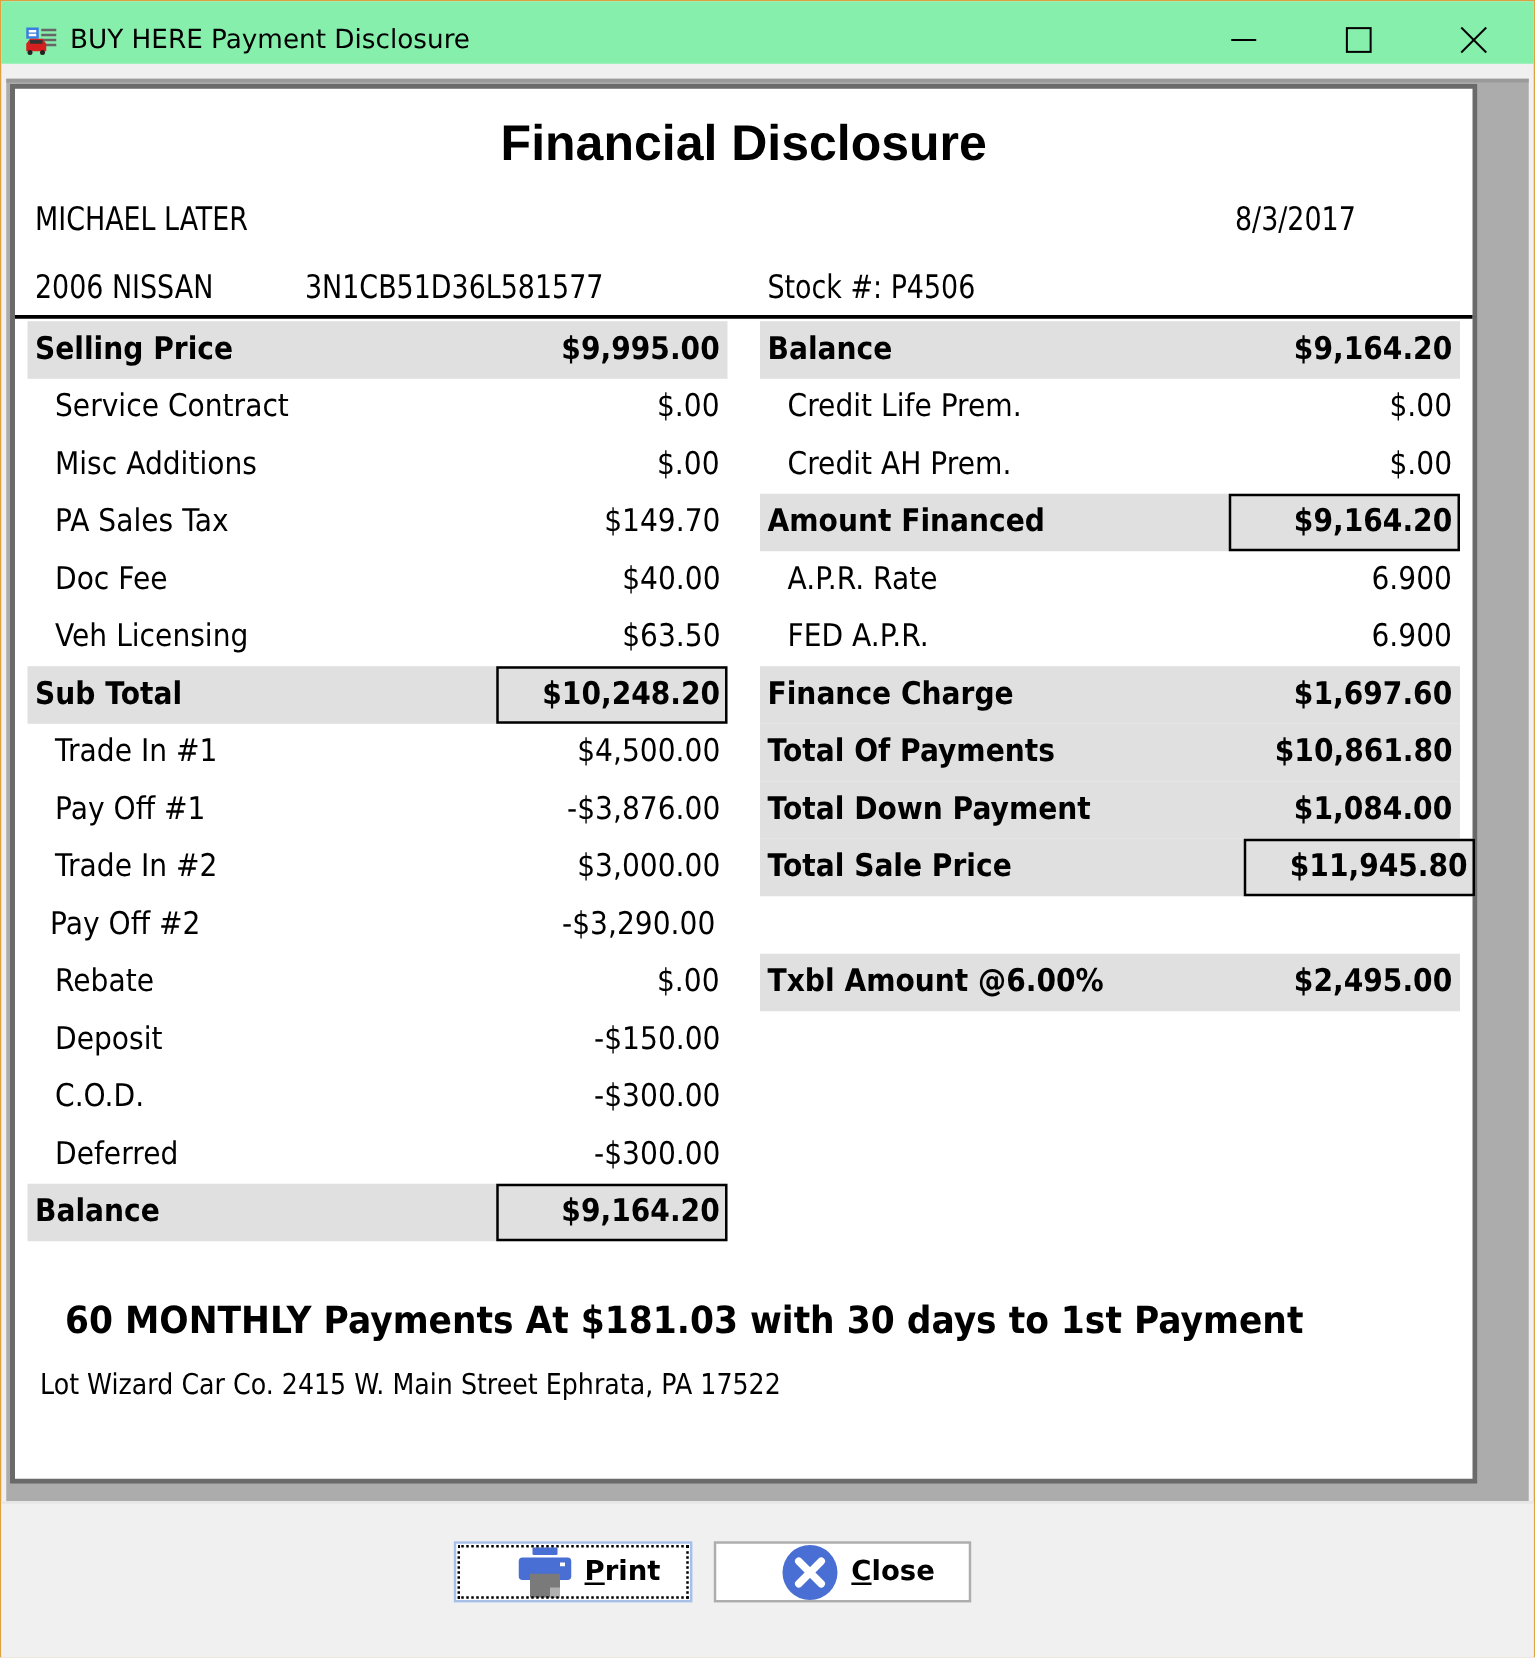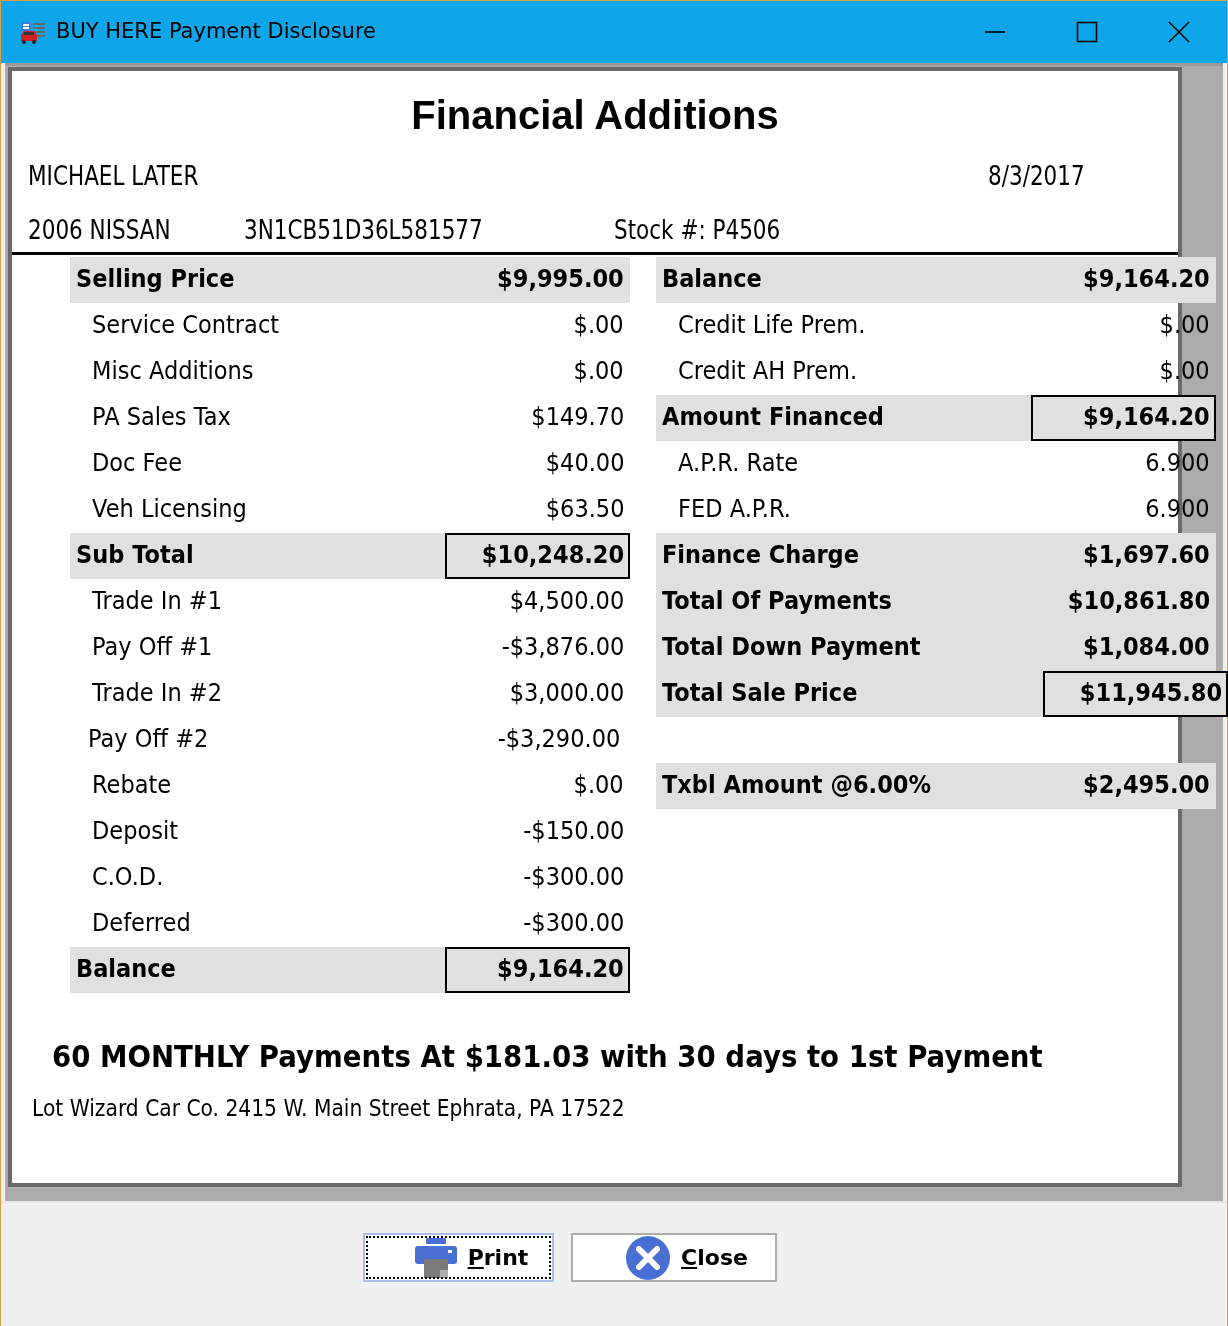--- a/index.html
+++ b/index.html
@@ -1,30 +1,30 @@
 <!DOCTYPE html>
 <html><head>
 <meta charset="utf-8">
 <style>
   html, body { margin:0; padding:0; }
   body { width:1228px; height:1326px; position:relative; overflow:hidden; background:#f0f0f0; font-family:"DejaVu Sans", sans-serif; }
   .window { position:absolute; left:0; top:0; width:1226px; height:1324px; border:1px solid #e0a040; background:#f0f0f0; }
-  .titlebar { position:absolute; left:0; top:0; width:1226px; height:62px; background:#0ea5e9; }
+  .titlebar { position:absolute; left:0; top:0; width:1226px; height:50px; background:#86efac; }
   .app-icon { position:absolute; left:18px; top:20px; width:30px; height:24px; }
   .title-text { position:absolute; left:55px; top:18px; font-size:21px; color:#000; font-family:"DejaVu Sans", sans-serif; }
   .win-btn { position:absolute; top:0; width:92px; height:62px; display:flex; align-items:center; justify-content:center; }
   .win-btn.min { left:948px; }
   .win-btn.max { left:1040px; }
   .win-btn.close { left:1132px; }
   .frame { position:absolute; left:4px; top:62px; width:1218px; height:1138px; background:#acacac; border-top:3px solid #9a9a9a; box-sizing:border-box; }
   .panel { position:absolute; left:3px; top:1px; width:1174px; height:1120px; background:#fff; border-left:4px solid #6a6a6a; border-top:4px solid #6a6a6a; border-right:4px solid #6a6a6a; border-bottom:4px solid #6a6a6a; box-sizing:border-box; }
   .heading { position:absolute; left:0; width:100%; top:22px; text-align:center; font-family:"Liberation Sans", sans-serif; font-weight:bold; font-size:40px; color:#000; }
   .txt { position:absolute; font-family:"DejaVu Sans Condensed","DejaVu Sans", sans-serif; font-size:26px; color:#000; white-space:nowrap; transform-origin:left top; }
   .hr { position:absolute; left:0; width:1166px; top:181px; height:3px; background:#000; }
-  .row { position:absolute; height:46px; width:560px;margin-left:48px; }
+  .row { position:absolute; height:46px; width:560px; }
   .row.shade { background:#e0e0e0; }
   .row .lbl { position:absolute; top:7px; font-size:25px; white-space:nowrap; font-family:"DejaVu Sans", sans-serif; transform:scaleX(0.9); transform-origin:left center; }
   .row .val { position:absolute; top:7px; right:6px; font-size:25px; white-space:nowrap; font-family:"DejaVu Sans", sans-serif; transform:scaleX(0.9); transform-origin:right center; }
   .row.indent .lbl { left:22px; }
   .row .lbl { left:6px; }
   .row.bold .lbl, .row.bold .val { font-weight:bold; }
   .row .box { position:absolute; right:0; top:0; width:181px; height:42px; border:2px solid #000; }
   .payline { position:absolute; left:40px; top:968px; font-family:"DejaVu Sans", sans-serif; font-weight:bold; font-size:30px; white-space:nowrap; transform:scaleX(0.92); transform-origin:left top; }
   .address { position:absolute; left:20px; top:1024px; font-family:"DejaVu Sans", sans-serif; font-size:23px; white-space:nowrap; transform:scaleX(0.88); transform-origin:left top; }
   .footer { position:absolute; left:0; top:1200px; width:1226px; height:124px; background:#f0f0f0; border-top:2px solid #e6e6e6; }
@@ -65,21 +65,21 @@
     <div class="win-btn close">
       <svg width="22" height="22" viewBox="0 0 22 22">
           <line x1="1" y1="1" x2="21" y2="21" stroke="#000" stroke-width="1.6"></line>
           <line x1="21" y1="1" x2="1" y2="21" stroke="#000" stroke-width="1.6"></line>
         </svg>
     </div>
   </div>
 
   <div class="frame">
     <div class="panel">
-      <div class="heading">Financial Additions</div>
+      <div class="heading">Financial Disclosure</div>
 
       <span class="txt" style="left:16px;top:90px;transform:scaleX(0.92);">MICHAEL LATER</span>
       <span class="txt" style="left:976px;top:90px;transform:scaleX(0.92);">8/3/2017</span>
       <span class="txt" style="left:16px;top:144px;transform:scaleX(0.92);">2006 NISSAN</span>
       <span class="txt" style="left:232px;top:144px;transform:scaleX(0.92);">3N1CB51D36L581577</span>
       <span class="txt" style="left:602px;top:144px;transform:scaleX(0.92);">Stock #: P4506</span>
 
       <div class="hr"></div>
 
       <div>

